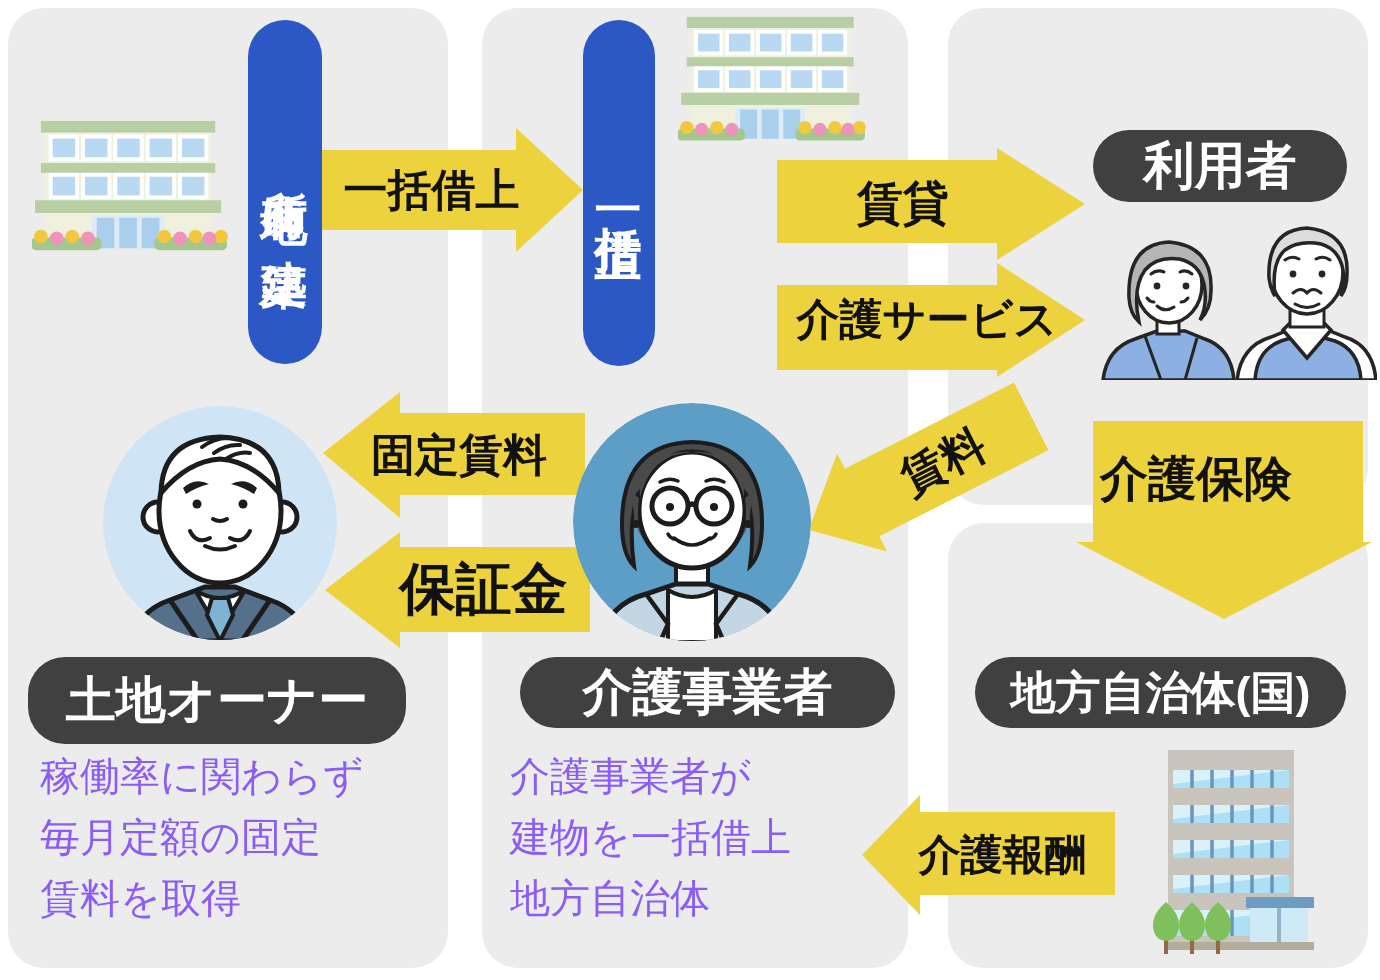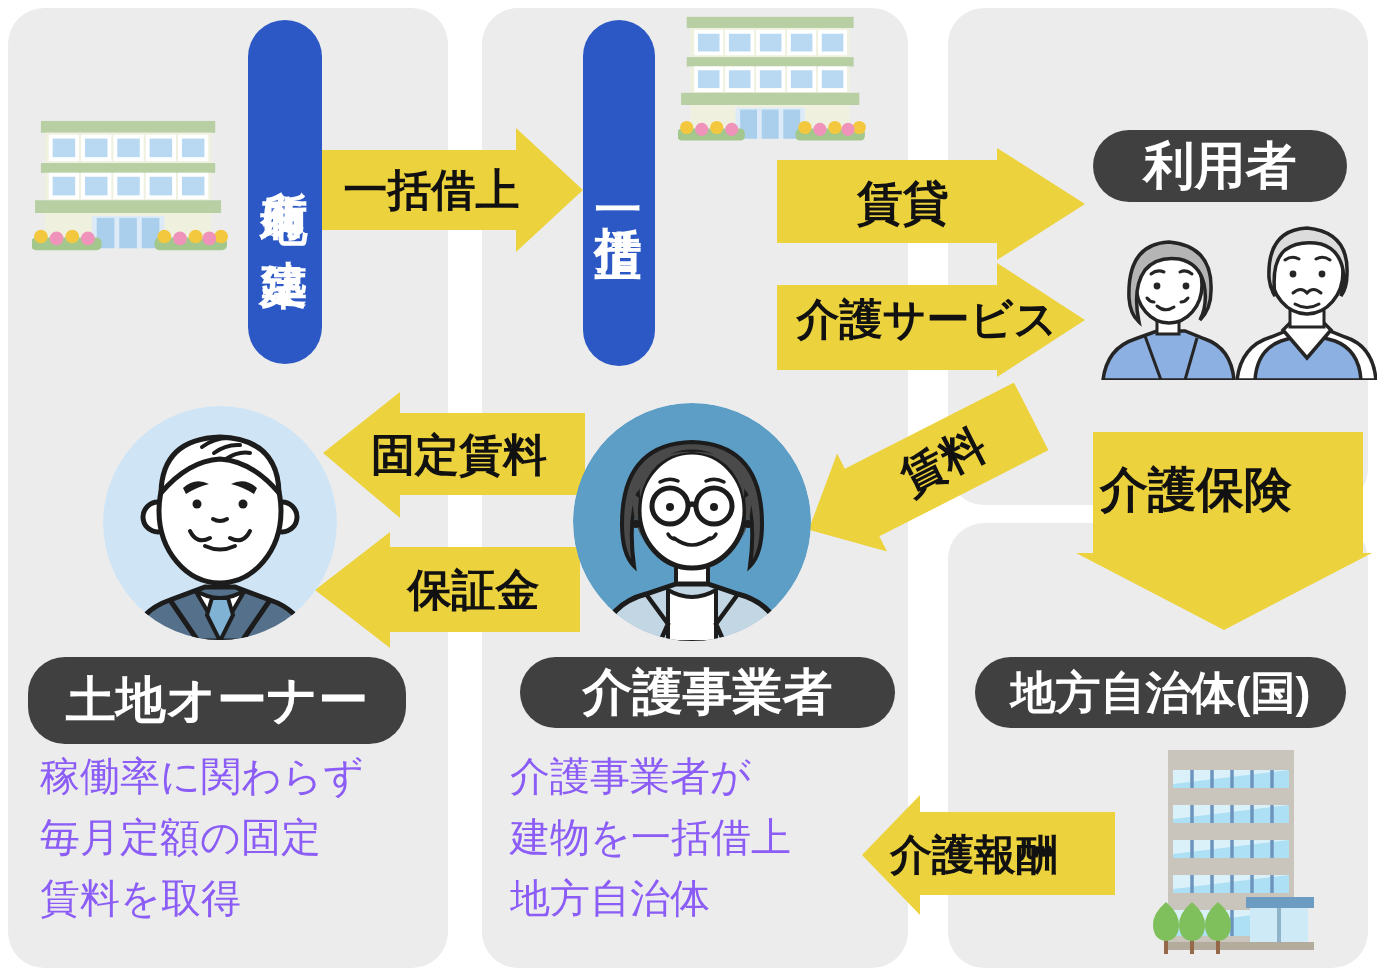--- a/index.html
+++ b/index.html
@@ -40,33 +40,33 @@
     justify-content:center;padding-right:40px;box-sizing:border-box;}
   #arrow-rental{left:777px;top:148px;width:308px;height:112px;font-size:46px;
     clip-path:polygon(0 12px,220px 12px,220px 0,308px 56px,220px 112px,220px 95px,0 95px);
     justify-content:center;padding-right:56px;box-sizing:border-box;}
   #arrow-care-service{left:777px;top:263px;width:308px;height:114px;font-size:43px;
     clip-path:polygon(0 22px,220px 22px,220px 0,308px 57px,220px 114px,220px 107px,0 107px);
     justify-content:center;padding-right:8px;box-sizing:border-box;}
   #arrow-fixed-rent{left:323px;top:392px;width:262px;height:126px;font-size:44px;
     clip-path:polygon(262px 21px,77px 21px,77px 0,0 61px,77px 126px,77px 103px,262px 103px);
     justify-content:flex-start;padding-left:48px;box-sizing:border-box;}
-  #arrow-deposit{left:315px;top:532px;width:265px;height:116px;font-size:44px;
+  #arrow-deposit{left:325px;top:532px;width:265px;height:116px;font-size:56px;
     clip-path:polygon(265px 15px,75px 15px,75px 0,0 58px,75px 116px,75px 100px,265px 100px);
     justify-content:center;padding-left:52px;box-sizing:border-box;align-items:center;}
   #arrow-rent{left:795px;top:418px;width:250px;height:110px;font-size:44px;
     clip-path:polygon(250px 17px,60px 17px,60px 0,0 55px,60px 110px,60px 93px,250px 93px);
     justify-content:center;padding-left:52px;box-sizing:border-box;
     transform:rotate(-27deg);}
-  #arrow-care-insurance{left:1076px;top:432px;width:296px;height:198px;font-size:48px;
+  #arrow-care-insurance{left:1076px;top:421px;width:296px;height:198px;font-size:48px;
     clip-path:polygon(17px 0,287px 0,287px 121px,296px 121px,148px 198px,0 121px,17px 121px);
     align-items:flex-start;justify-content:center;padding-top:26px;padding-right:56px;box-sizing:border-box;}
   #arrow-care-fee{left:862px;top:795px;width:253px;height:120px;font-size:42px;
     clip-path:polygon(253px 17px,58px 17px,58px 0,0 60px,58px 120px,58px 100px,253px 100px);
-    justify-content:flex-start;padding-left:28px;box-sizing:border-box;}
+    justify-content:center;padding-left:28px;box-sizing:border-box;}
 
   .desc{
     position:absolute;color:#8b5cf6;font-size:40px;line-height:61px;font-weight:400;z-index:5;
     white-space:nowrap;
   }
   #desc-landowner{left:40px;top:746px;}
   #desc-careprovider{left:510px;top:746px;}
 
   .illus{position:absolute;z-index:5;}
   #building-left{left:32px;top:118px;width:198px;height:142px;}

